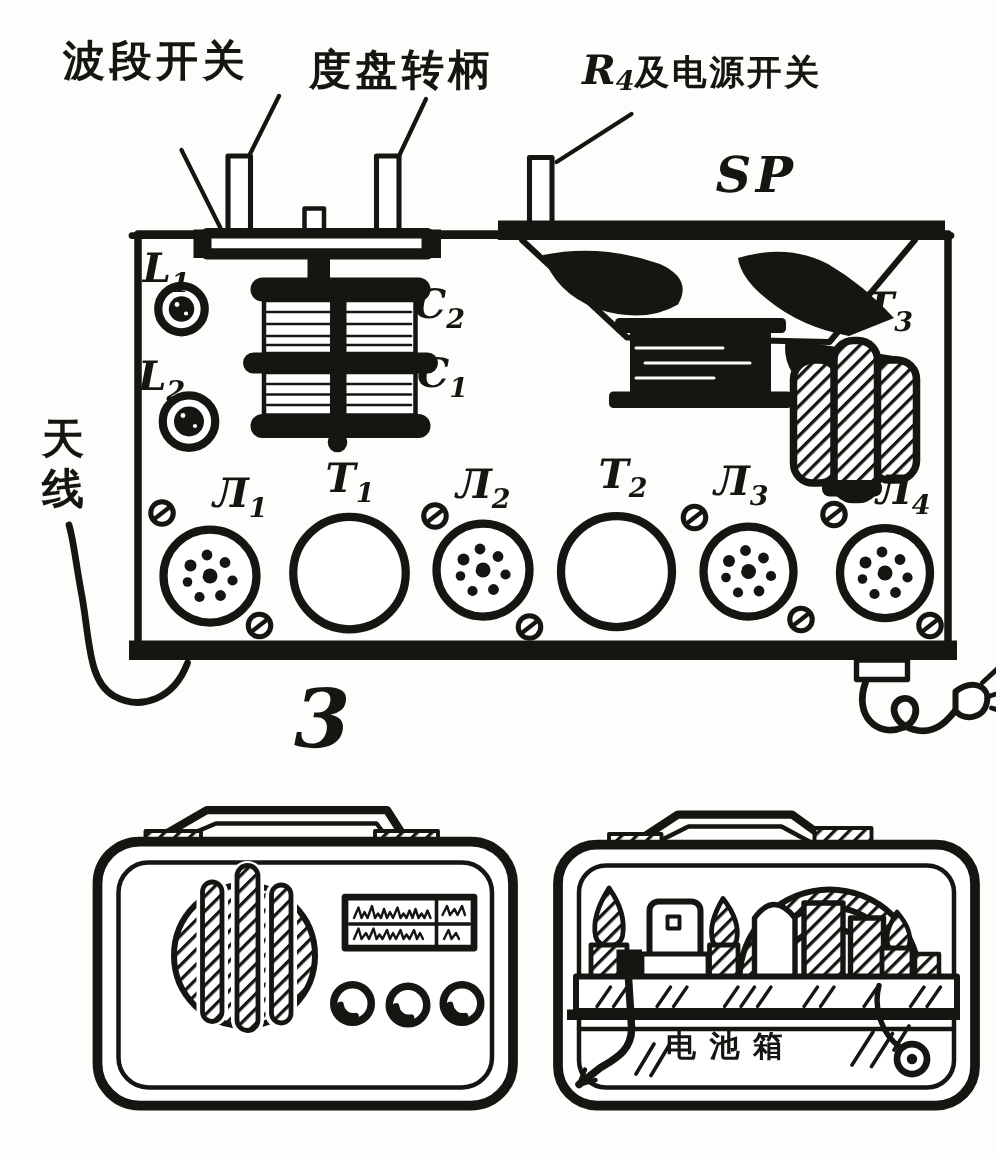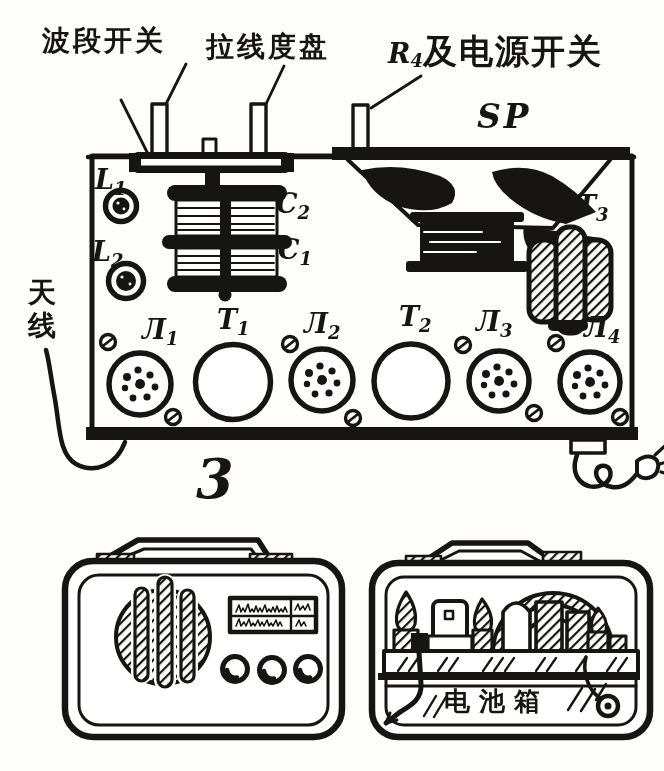--- a/index.html
+++ b/index.html
@@ -3,27 +3,27 @@
 <meta charset="utf-8">
 <style>
   :root { --ink:#171512; --paper:#fdfdfb; }
   html,body{margin:0;padding:0;}
   body{width:664px;height:771px;background:var(--paper);overflow:hidden;
        font-family:"Liberation Sans",sans-serif;color:var(--ink);}
   #stage{position:relative;width:648px;height:771px;}
   #art{position:absolute;left:0;top:0;color:var(--ink);}
   .lbl{position:absolute;white-space:nowrap;color:var(--ink);line-height:1;}
   .cn{font-family:"Liberation Sans",sans-serif;font-weight:bold;font-size:28px;letter-spacing:3px;}
-  .cn-sm{font-family:"Liberation Sans",sans-serif;font-weight:bold;font-size:34px;letter-spacing:2px;}
+  .cn-sm{font-family:"Liberation Sans",sans-serif;font-weight:bold;font-size:23px;letter-spacing:2px;}
   .it{font-family:"DejaVu Serif",serif;font-style:italic;font-weight:bold;font-size:27px;}
   .it sub{font-size:18px;line-height:0;}
   .sp{font-family:"DejaVu Serif",serif;font-style:italic;font-weight:bold;font-size:33px;letter-spacing:3px;}
   .fig3{font-family:"DejaVu Serif",serif;font-style:italic;font-weight:bold;font-size:54px;}
   .vert span{display:block;text-align:center;}
-  .bb{font-size:26px;letter-spacing:9px;text-align:center;}
+  .bb{font-size:20px;letter-spacing:9px;text-align:center;}
 </style>
 </head>
 <body>
 
 <div id="stage">
 
 <svg id="art" width="664" height="771" viewBox="0 0 664 771" stroke-linecap="round" stroke-linejoin="round">
   <defs>
     <pattern id="hx" width="7" height="7" patternUnits="userSpaceOnUse" patternTransform="rotate(45)">
       <rect width="7" height="7" fill="#ffffff"></rect>
@@ -260,21 +260,21 @@
     </g>
     <g>
       <path d="M586,657 C582,672 588,690 600,698" fill="none" stroke="currentColor" stroke-width="3.6"></path>
       <circle cx="608" cy="706" r="10" fill="#ffffff" stroke="currentColor" stroke-width="4.5"></circle>
       <circle cx="608" cy="706" r="3.5" fill="currentColor"></circle>
     </g>
   </g>
 </svg>
 
 <div class="lbl cn" style="left:42px;top:27px"><span>波段开关</span></div>
-<div class="lbl cn" style="left:206px;top:33px"><span>拉线度盘</span></div>
+<div class="lbl cn" style="left:206px;top:33px"><span>度盘转柄</span></div>
 <div class="lbl" style="left:388px;top:34px"><span class="it">R</span><sub class="it" style="font-size:18px">4</sub><span class="cn-sm">及电源开关</span></div>
 <div class="lbl sp" style="left:477px;top:100px"><span>SP</span></div>
 
 <div class="lbl it" style="left:95px;top:166px"><span>L</span><sub>1</sub></div>
 <div class="lbl it" style="left:92px;top:238px"><span>L</span><sub>2</sub></div>
 <div class="lbl it" style="left:276px;top:190px"><span>C</span><sub>2</sub></div>
 <div class="lbl it" style="left:278px;top:236px"><span>C</span><sub>1</sub></div>
 <div class="lbl it" style="left:576px;top:192px"><span>T</span><sub>3</sub></div>
 
 <div class="lbl it" style="left:142px;top:316px"><span>Л</span><sub>1</sub></div>

